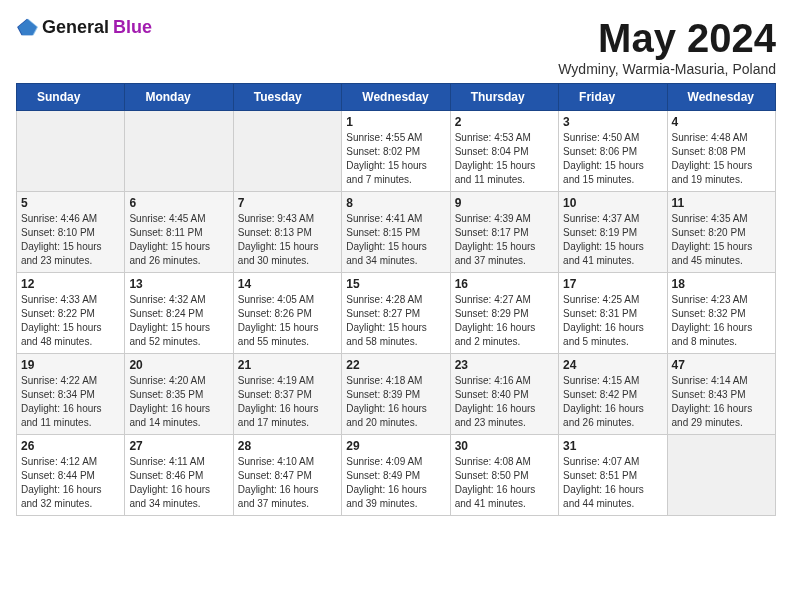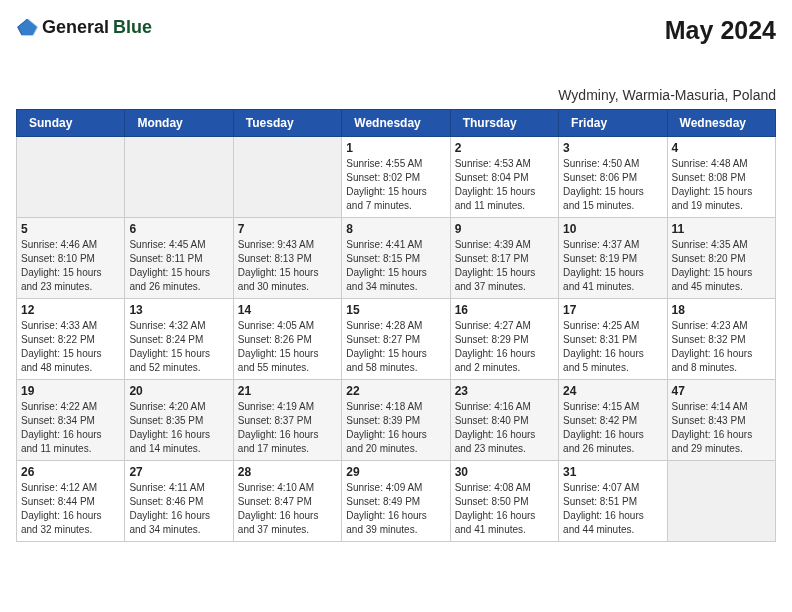--- a/index.html
+++ b/index.html
@@ -22,40 +22,39 @@
       gap: 4px;
     }
     .logo-icon {
       width: 22px;
       height: 22px;
     }
     .title-block {
       text-align: right;
     }
     .month-title {
-      font-size: 25px;
+      font-size: 40px;
       font-weight: bold;
       color: #1a1a1a;
     }
     .subtitle {
       font-size: 14px;
       color: #333;
-      margin-top: 42px;
     }
     table {
       width: 100%;
       border-collapse: collapse;
       margin-top: 6px;
     }
     thead tr th {
       background: #2255aa;
       color: #fff;
       font-size: 12px;
       font-weight: bold;
-      padding: 6px 12px;
+      padding: 6px 20px;
       text-align: left;
       border: 1px solid #1a4488;
     }
     tbody tr td {
       border: 1px solid #ccc;
       vertical-align: top;
       padding: 4px;
       width: calc(100% / 7);
       min-height: 80px;
       font-size: 10.5px;
@@ -82,21 +81,21 @@
 </head>
 <body>
 
 <div class="header-top">
   <div class="logo">
     <svg class="logo-icon" viewBox="0 0 40 40" xmlns="http://www.w3.org/2000/svg">
       <polygon points="20,5 38,20 30,35 10,35 2,20" fill="#2255aa"></polygon>
       <polygon points="22,5 40,20 32,35 12,35 4,20" fill="#4499dd" opacity="0.6"></polygon>
     </svg>
     <span style="font-size:18px;font-weight:bold;color:#1a1a1a;">General</span>
-    <span style="font-size:18px;font-weight:bold;color:#14532d;">Blue</span>
+    <span style="font-size:18px;font-weight:bold;color:#a21caf;">Blue</span>
   </div>
   <div class="title-block">
     <div class="month-title">May 2024</div>
     <div class="subtitle">Wydminy, Warmia-Masuria, Poland</div>
   </div>
 </div>
 
 <table>
   <thead>
     <tr>

